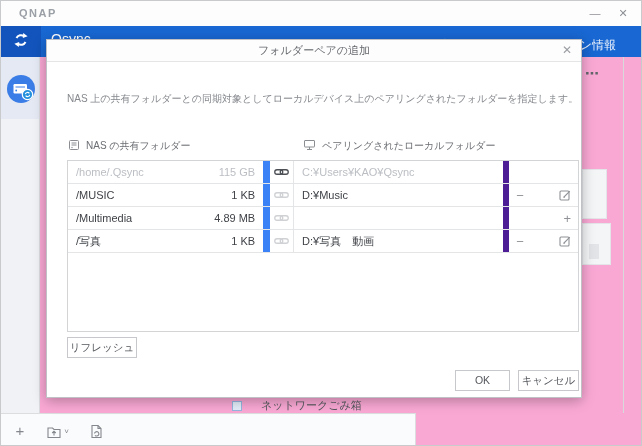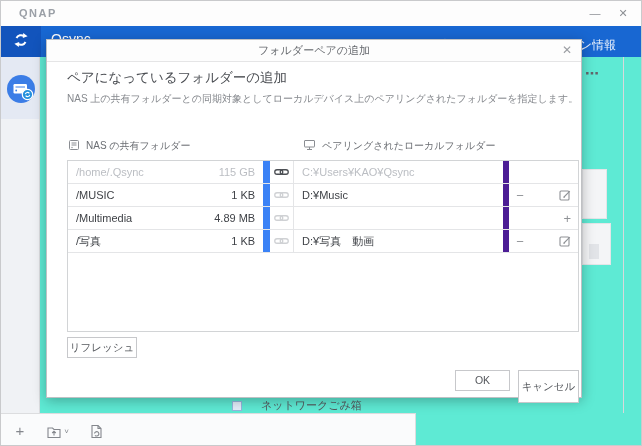--- a/index.html
+++ b/index.html
@@ -1,19 +1,19 @@
 <!DOCTYPE html>
 <html><head>
 <meta charset="utf-8">
 <style>
   * { margin:0; padding:0; box-sizing:border-box; }
   html,body { background:#e8e8e8; }
   body { font-family:"Liberation Sans","DejaVu Sans",sans-serif; }
 
-  .window{ position:relative; width:642px; height:446px; background:#5eead4;
+  .window{ position:relative; width:642px; height:446px; background:#f9a8d4;
            border:1px solid #c9cacc; overflow:hidden; }
 
   
   .titlebar{ position:absolute; left:0; top:0; width:100%; height:25px; background:#fdfdfd; }
   .logo{ position:absolute; left:18px; top:6px; font-size:11px; font-weight:bold;
          letter-spacing:1.5px; color:#9ba0a7; }
   .win-min{ position:absolute; left:585px; top:3px; width:18px; height:18px; text-align:center;
             line-height:18px; color:#8d9095; font-size:11px; cursor:default;}
   .win-close{ position:absolute; left:613px; top:3px; width:18px; height:18px; text-align:center;
             line-height:18px; color:#8d9095; font-size:11px; }
@@ -80,21 +80,21 @@
   .cell-actions.only-add{ justify-content:flex-end; }
   .trow.disabled{ color:#bbbec3; }
   .trow.disabled .cell-link{ color:#4b4e53; }
   .act{ color:#8f9296; font-size:13px; line-height:1; }
   .act svg{ display:block; }
 
   .btn{ position:absolute; background:#fff; border:1px solid #c7c8cb; font-size:10.5px;
         color:#55585d; text-align:center; white-space:nowrap; }
   .btn-refresh{ left:20px; top:297px; width:70px; height:21px; line-height:19px; }
   .btn-ok{ left:408px; top:330px; width:55px; height:21px; line-height:19px; }
-  .btn-cancel{ left:471px; top:330px; width:61px; height:33px; line-height:19px; }
+  .btn-cancel{ left:471px; top:330px; width:61px; height:21px; line-height:19px; }
 </style>
 </head>
 <body>
 
 <div class="window">
 
   <div class="titlebar">
     <span class="logo">QNAP</span>
     <span class="win-min">—</span>
     <span class="win-close">✕</span>
@@ -168,21 +168,20 @@
       </svg>
     </span>
   </div>
 
   <div class="dialog">
     <div class="dlg-titlebar">
       <span class="dlg-title">フォルダーペアの追加</span>
       <span class="dlg-close">✕</span>
     </div>
 
-    <div class="dlg-heading">ペアになっているフォルダーの追加</div>
     <div class="dlg-desc">NAS 上の共有フォルダーとの同期対象としてローカルデバイス上のペアリングされたフォルダーを指定します。</div>
 
     <div class="col-head col-head-nas">
       <span>
         <svg width="12" height="12" viewBox="0 0 12 12" fill="none" stroke="#8a8d92" stroke-width="1">
           <rect x="1.5" y="1.5" width="9" height="9" rx="1"></rect>
           <line x1="3.5" y1="4" x2="8.5" y2="4"></line>
           <line x1="3.5" y1="6" x2="8.5" y2="6"></line>
           <circle cx="4" cy="8.5" r="0.7" fill="#8a8d92" stroke="none"></circle>
         </svg>

